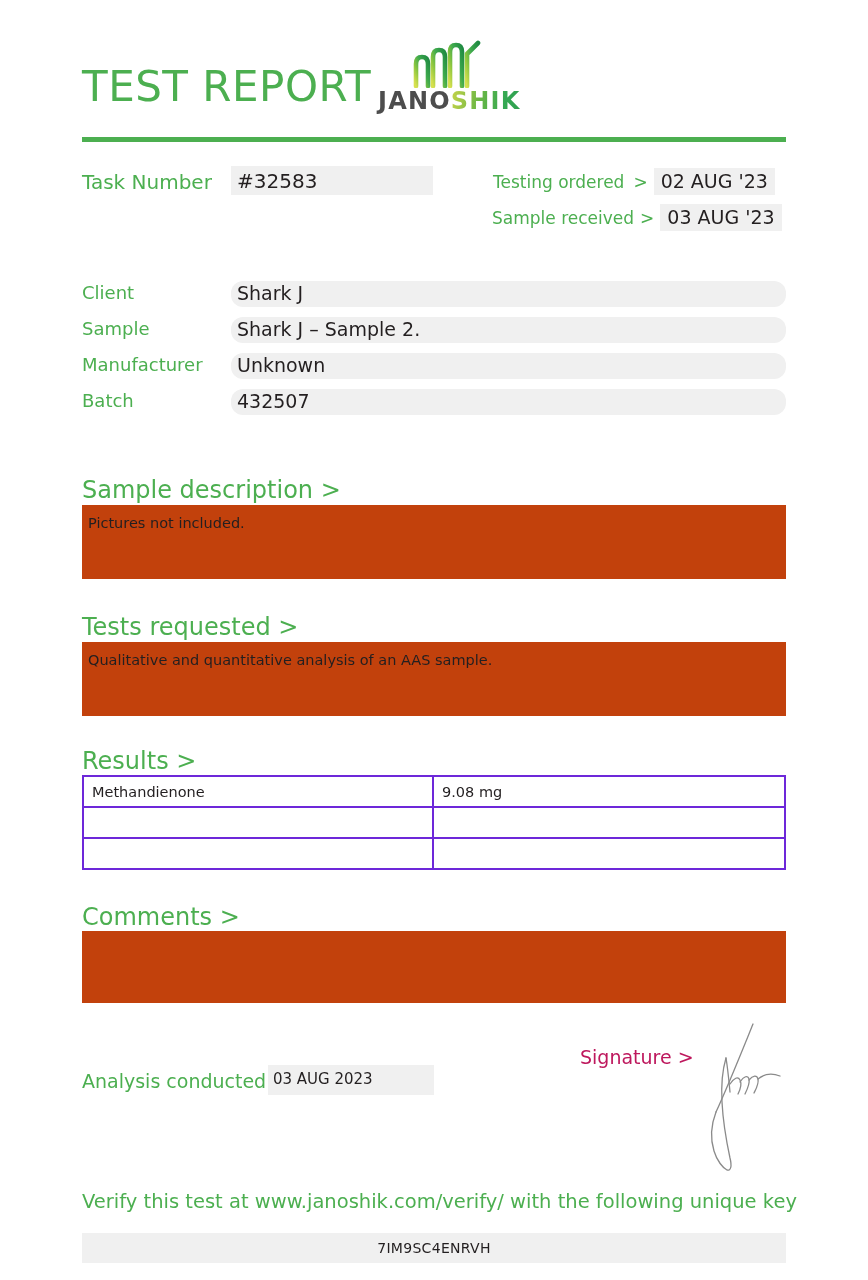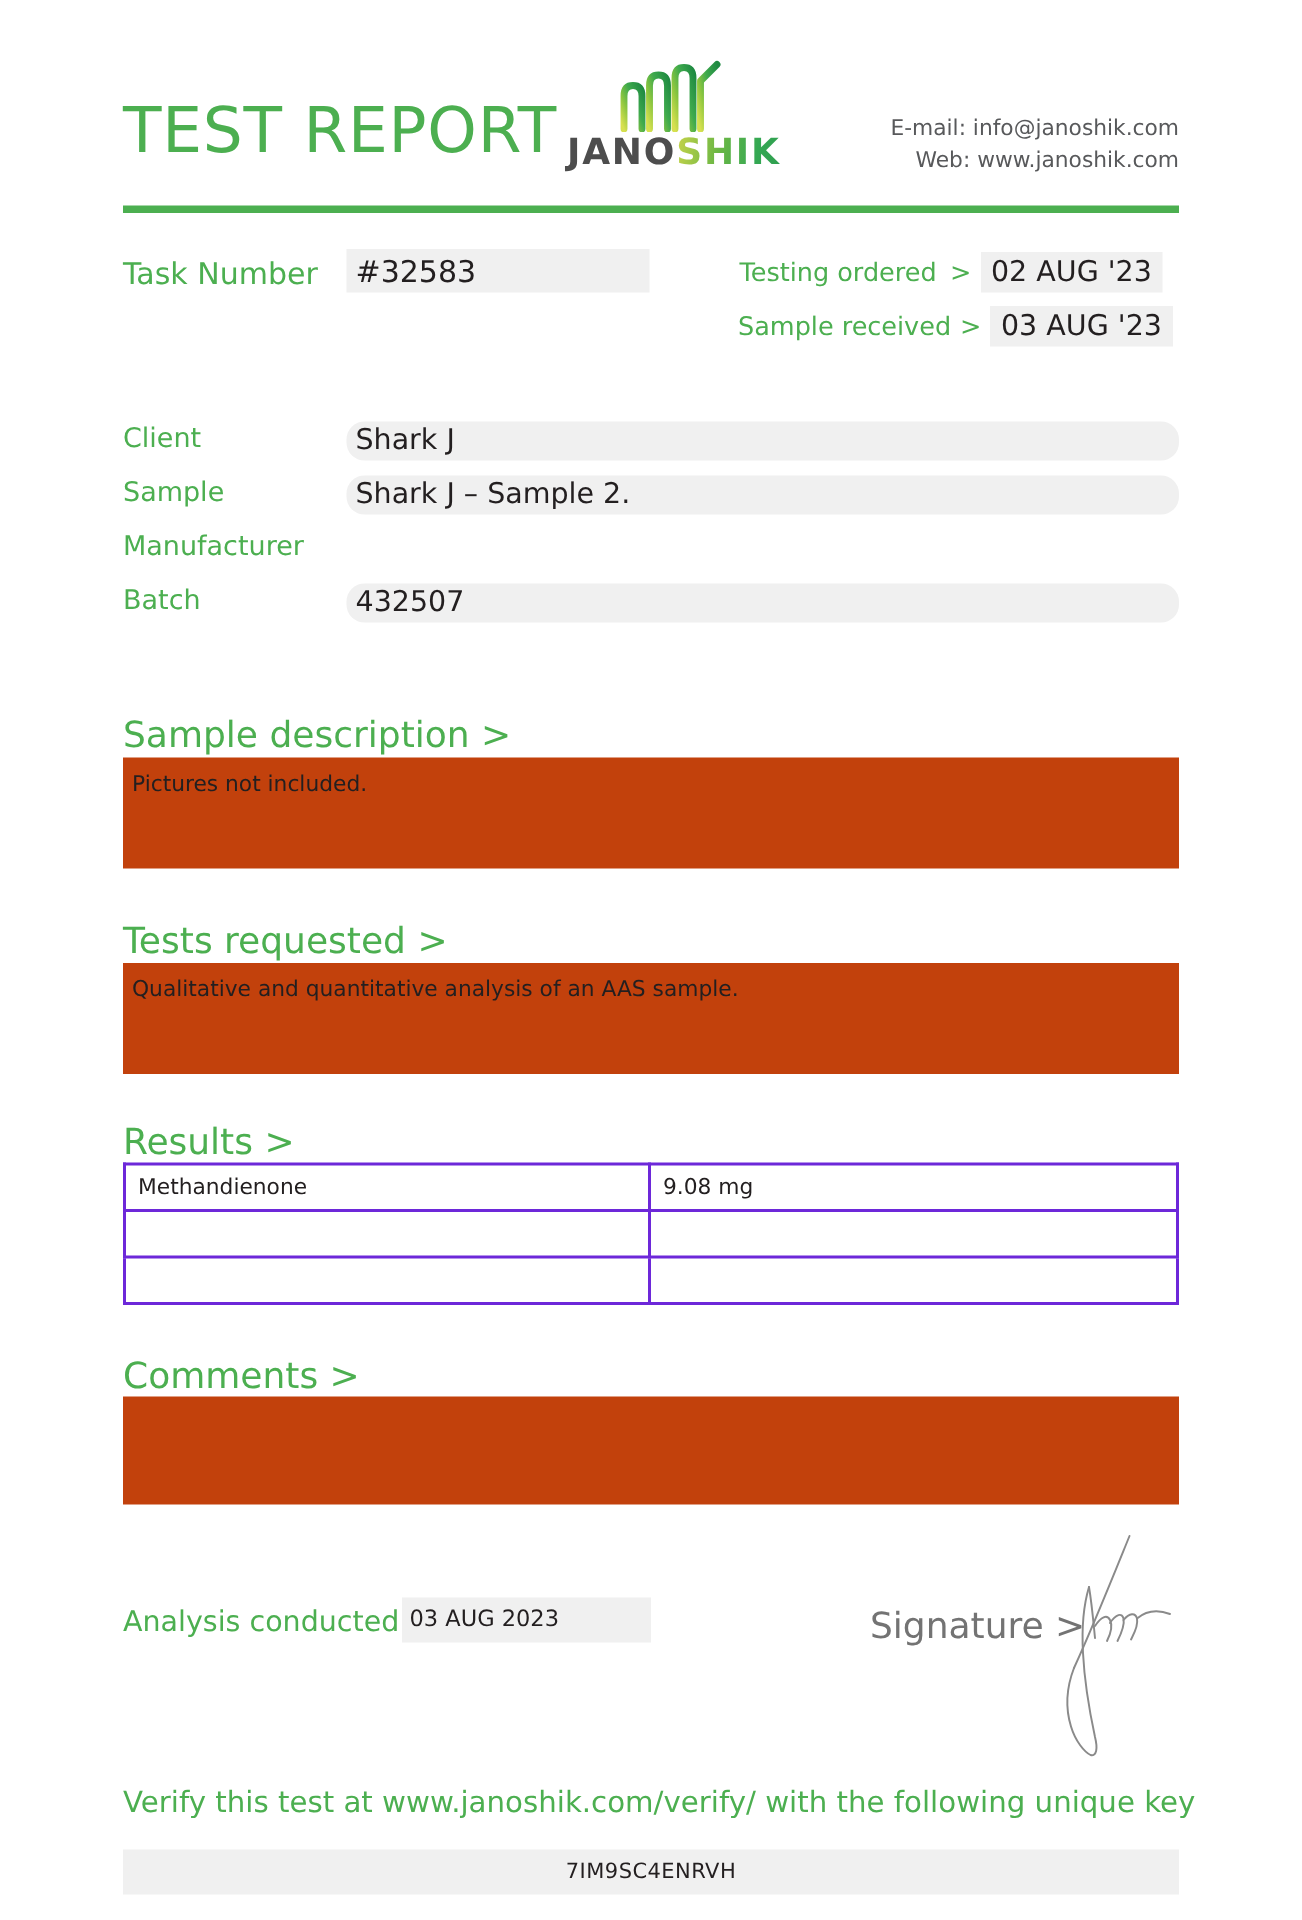--- a/index.html
+++ b/index.html
@@ -245,23 +245,23 @@
     width: 166px;
     height: 30px;
     line-height: 29px;
     font-size: 15px;
     padding-left: 5px;
     white-space: nowrap;
   }
   .signature-label {
     position: absolute;
     left: 580px;
-    top: 1070px;
-    font-size: 24px;
-    color: #737373;
+    top: 1046px;
+    font-size: 19px;
+    color: #be185d;
     white-space: nowrap;
   }
   .signature-mark {
     position: absolute;
     left: 690px;
     top: 1018px;
     width: 110px;
     height: 160px;
   }
 
@@ -314,24 +314,20 @@
           <path d="M24 46 L24 17 Q24 10 30 10 Q36 10 36 17 L36 46"></path>
           <path d="M41 46 L41 12 Q41 5 47 5 Q53 5 53 12 L53 46"></path>
           <path d="M58 46 L58 14 L69 3"></path>
         </g>
       </svg>
       <div class="logo-word">
         <span class="jano">JANO</span><span class="shik">SHIK</span>
       </div>
     </div>
 
-    <div class="contact">
-      <div>E-mail: info@janoshik.com</div>
-      <div>Web: www.janoshik.com</div>
-    </div>
   </div>
 
   <div class="rule"></div>
 
   <div class="task-label lbl-green">Task Number</div>
   <div class="task-value fieldbox">#32583</div>
 
   <div class="dates">
     <div class="date-row ordered">
       <span class="date-label">Testing ordered</span>
@@ -349,20 +345,21 @@
     <div class="info-row">
       <span class="info-label">Client</span>
       <span class="info-value fieldbox">Shark J</span>
     </div>
     <div class="info-row">
       <span class="info-label">Sample</span>
       <span class="info-value fieldbox">Shark J – Sample 2.</span>
     </div>
     <div class="info-row">
       <span class="info-label">Manufacturer</span>
+      <span class="info-value fieldbox">Unknown</span>
     </div>
     <div class="info-row">
       <span class="info-label">Batch</span>
       <span class="info-value fieldbox">432507</span>
     </div>
   </div>
 
   <div class="sec-title" id="sample-desc-title">Sample description &gt;</div>
   <div class="sec-box" id="sample-desc-box">Pictures not included.</div>
 

